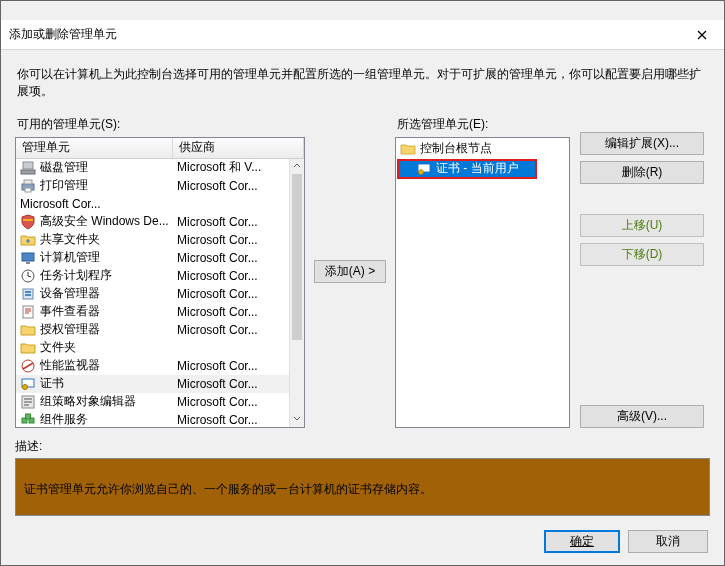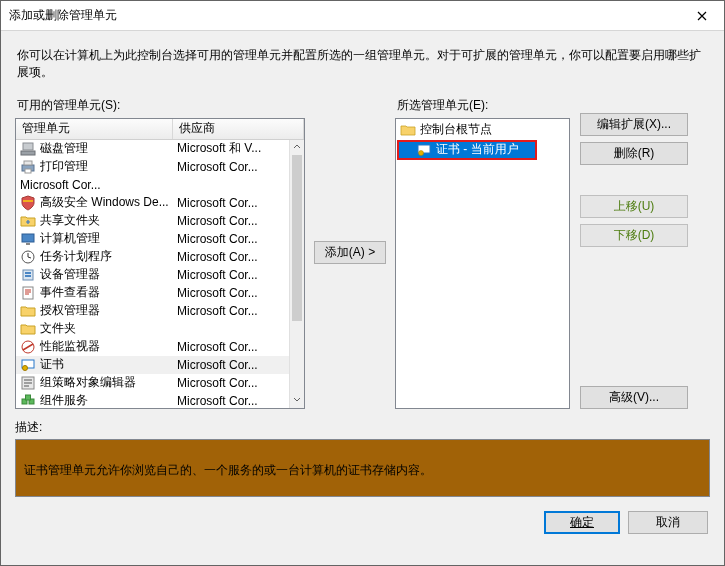--- a/index.html
+++ b/index.html
@@ -21,20 +21,21 @@
     display: flex;
     flex-direction: column;
   }
   .titlebar {
     height: 30px;
     background: #fff;
     display: flex;
     align-items: center;
     padding: 0 8px 0 8px;
     border-bottom: 1px solid #d6d6d6;
+    margin-top: 19px;
   }
   .titlebar .title {
     flex: 1;
     font-size: 12px;
     color: #000;
   }
   .close-btn {
     width: 45px;
     height: 29px;
     display: flex;
@@ -172,21 +173,21 @@
   .button:disabled {
     color:#4d7c0f;
     border-color:#bfbfbf;
     background:#e6e6e6;
   }
   .button.primary {
     border:2px solid #0078d7;
     background:#e1e1e1;
     text-decoration:underline;
   }
-  .side-btn { width:108px; }
+  .side-btn { width:124px; }
   .desc-area { margin-top:10px; }
   .desc-label { font-size:12px; margin-bottom:3px; }
   .desc-box {
     height:58px;
     border:1px solid #828790;
     background:#a16207;
     padding:22px 8px;
     font-size:12px;
     color:#000;
   }

